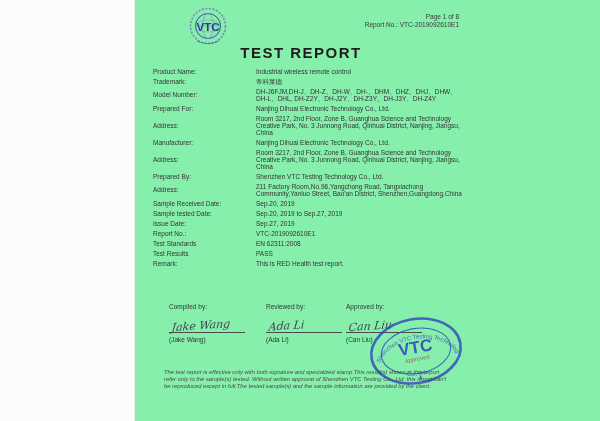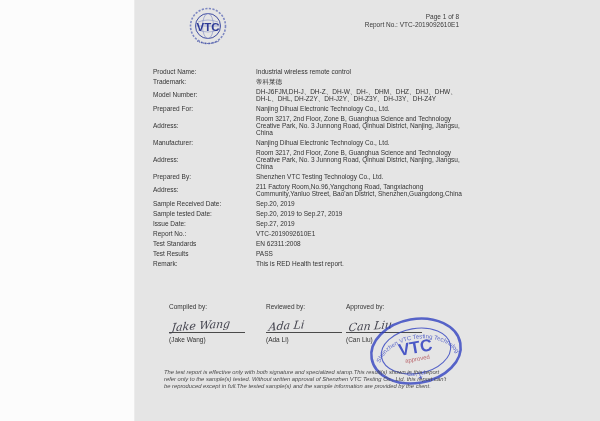--- a/index.html
+++ b/index.html
@@ -4,21 +4,21 @@
 <style>
   html,body{margin:0;padding:0;}
   body{
     width:600px;height:421px;position:relative;overflow:hidden;
     background:#fcfcfc;
     font-family:"Liberation Sans", sans-serif;
     -webkit-font-smoothing:antialiased;
   }
   .page{
     position:absolute;left:134px;top:0;width:466px;height:421px;
-    background:#e5e5e5;border-left:1px solid #ececec;
+    background:#86efac;border-left:1px solid #ececec;
   }
   
   .logo{position:absolute;left:50px;top:5px;width:46px;height:46px;}
   .page-info{
     position:absolute;top:13px;right:142px;text-align:right;
     font-size:6.5px;line-height:8px;color:#3a3a3a;
   }
   .title{
     position:absolute;top:44px;left:18px;width:296px;text-align:center;
     font-size:15px;font-weight:bold;letter-spacing:1.5px;color:#1d1d1d;
@@ -73,20 +73,21 @@
     <path d="M13 25 Q23 29 33 25" fill="none" stroke="#8a93c8" stroke-width="0.6"></path>
     <text x="23" y="25.5" text-anchor="middle" font-size="11.5" font-weight="bold" fill="#2d3a96" font-family="Liberation Sans, sans-serif">VTC</text>
     <path d="M12 36 Q23 41 34 36" fill="none" stroke="#3d4aa0" stroke-width="1" stroke-dasharray="1.2 0.9"></path>
   </svg>
 
   <div class="page-info">
     <div>Page 1 of 8</div>
     <div>Report No.: VTC-2019092610E1</div>
   </div>
 
+  <div class="title">TEST REPORT</div>
 
   <div class="info-table">
     <div class="info-row">
       <div class="info-label">Product Name:</div>
       <div class="info-value">Industrial wireless remote control</div>
     </div>
     <div class="info-row">
       <div class="info-label">Trademark:</div>
       <div class="info-value">帝科莱德</div>
     </div>

